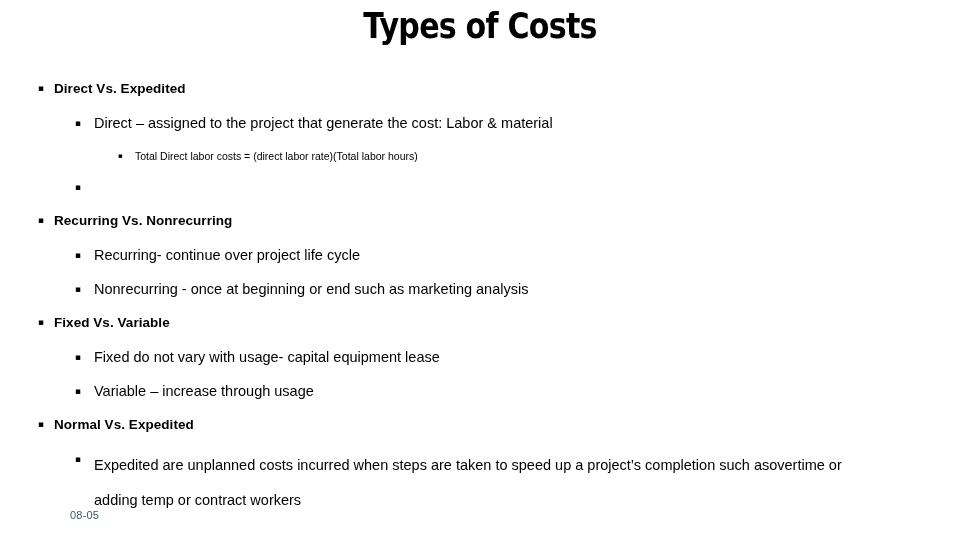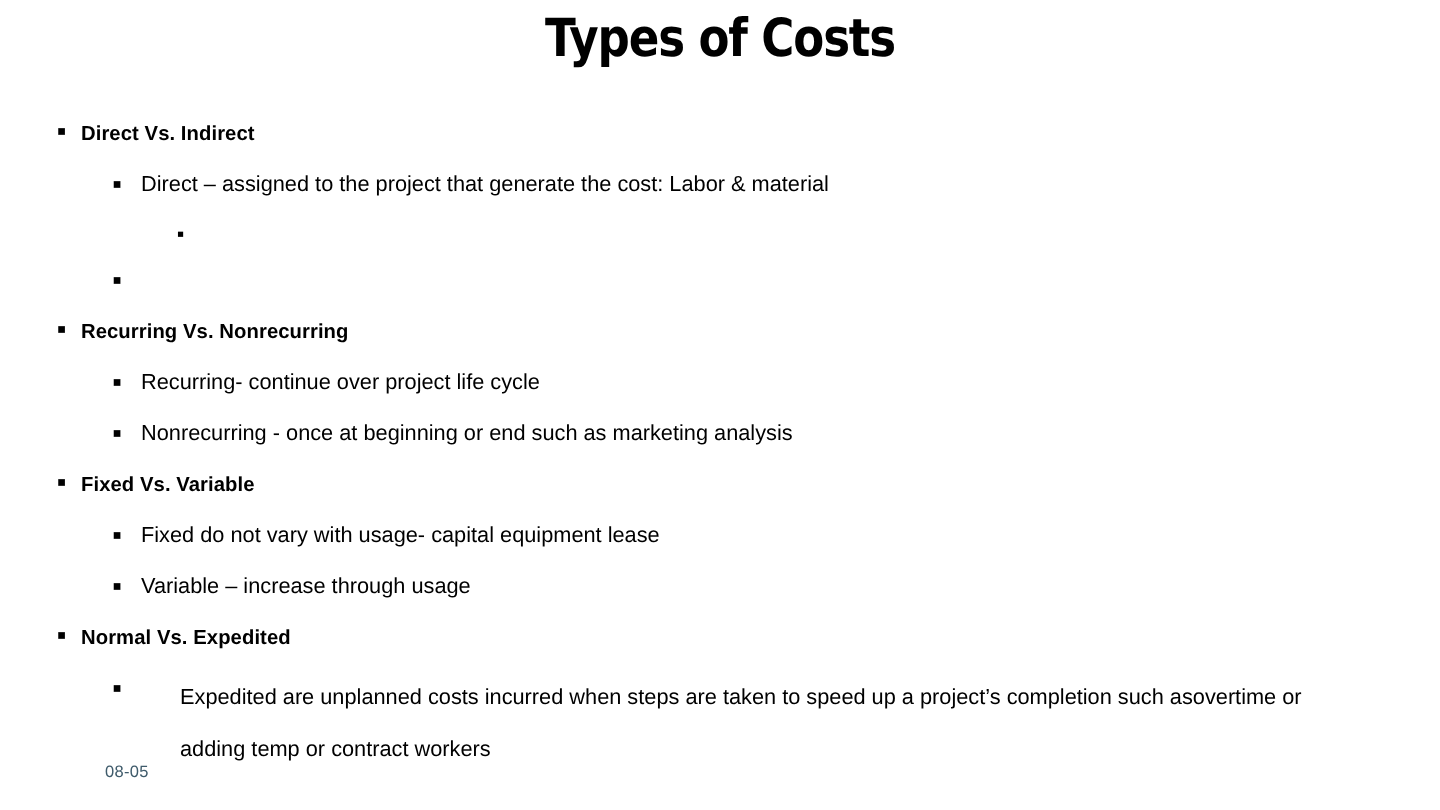--- a/index.html
+++ b/index.html
@@ -100,21 +100,20 @@
     line-height: 22px;
   }
 
   
   .lvl2.wrap {
     height: auto;
   }
   .lvl2.wrap .bullet-text {
     line-height: 35px;
     max-width: 790px;
-    margin-left: 26px;
   }
 
   
   .lvl3 {
     padding-left: 118px;
     height: 30px;
     font-size: 10.5px;
     font-weight: normal;
     line-height: 20px;
   }
@@ -139,28 +138,29 @@
 <body style="background: rgb(255, 255, 255);">
 
 <div class="slide">
 
   <div class="slide-title">Types of Costs</div>
 
   <div class="body-area">
 
   <div class="bullet-row lvl1">
         <span class="bullet-mark">▪</span>
-        <span class="bullet-text">Direct Vs. Indirect</span>
+        <span class="bullet-text">Direct Vs. Expedited</span>
       </div>
       <div class="bullet-row lvl2">
         <span class="bullet-mark">▪</span>
         <span class="bullet-text">Direct – assigned to the project that generate the cost: Labor &amp; material</span>
       </div>
       <div class="bullet-row lvl3">
         <span class="bullet-mark">▪</span>
+        <span class="bullet-text">Total Direct labor costs = (direct labor rate)(Total labor hours)</span>
       </div>
       <div class="bullet-row lvl2">
         <span class="bullet-mark">▪</span>
       </div>
       <div class="bullet-row lvl1">
         <span class="bullet-mark">▪</span>
         <span class="bullet-text">Recurring Vs. Nonrecurring</span>
       </div>
       <div class="bullet-row lvl2">
         <span class="bullet-mark">▪</span>

